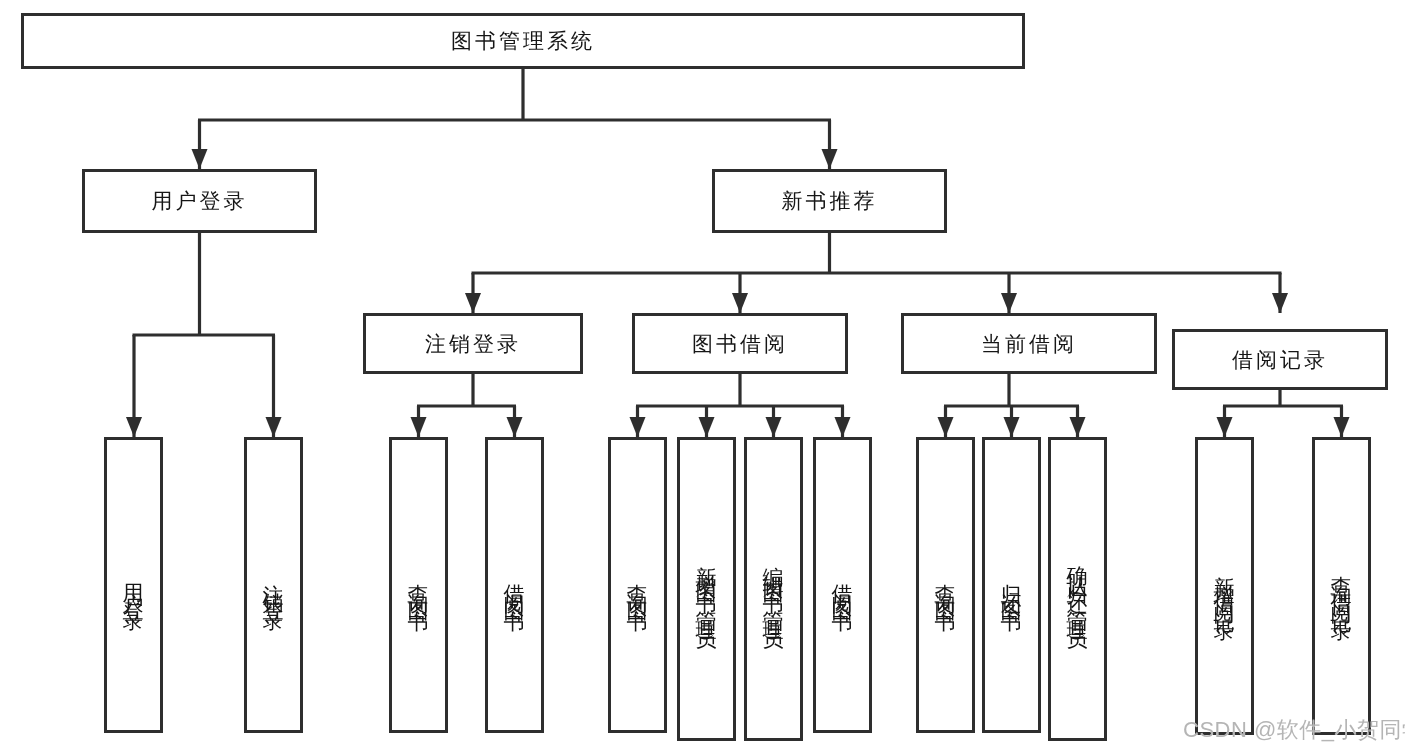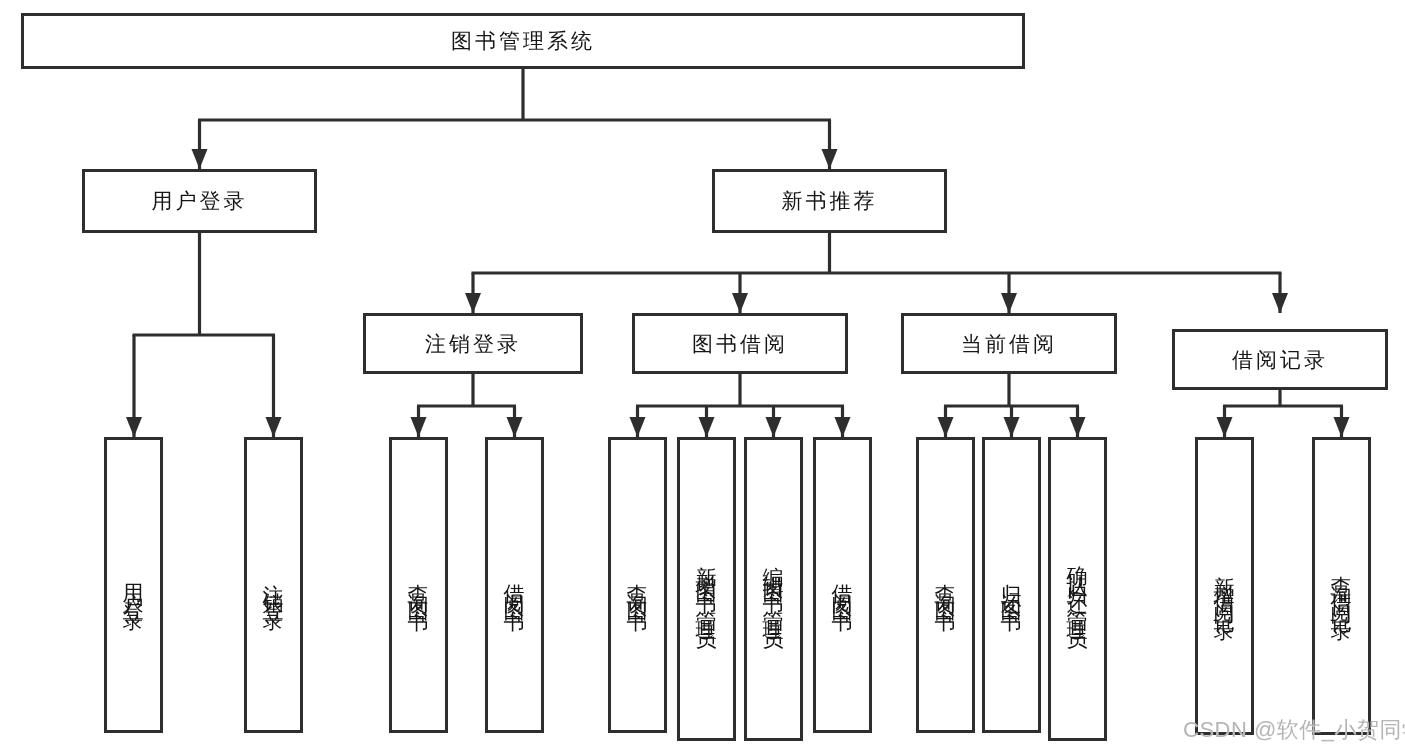--- a/index.html
+++ b/index.html
@@ -74,21 +74,21 @@
     <path class="wire" marker-end="url(#arw)" d="M1341.5,406 V437"></path>
   </svg>
 
   <div class="box hbox" style="left:21px;top:13px;width:1004px;height:56px">图书管理系统</div>
 
   <div class="box hbox" style="left:82px;top:169px;width:235px;height:64px">用户登录</div>
   <div class="box hbox" style="left:712px;top:169px;width:235px;height:64px">新书推荐</div>
 
   <div class="box hbox" style="left:363px;top:313px;width:220px;height:61px">注销登录</div>
   <div class="box hbox" style="left:632px;top:313px;width:216px;height:61px">图书借阅</div>
-  <div class="box hbox" style="left:901px;top:313px;width:216px;height:61px">当前借阅</div>
+  <div class="box hbox" style="left:901px;top:313px;width:256px;height:61px">当前借阅</div>
   <div class="box hbox" style="left:1172px;top:329px;width:216px;height:61px">借阅记录</div>
 
   <div class="box vbox" style="left:104px;top:437px;width:59px;height:296px">用户登录</div>
   <div class="box vbox" style="left:244px;top:437px;width:59px;height:296px">注销登录</div>
 
   <div class="box vbox" style="left:389px;top:437px;width:59px;height:296px">查询图书</div>
   <div class="box vbox" style="left:485px;top:437px;width:59px;height:296px">借阅图书</div>
 
   <div class="box vbox" style="left:608px;top:437px;width:59px;height:296px">查询图书</div>
   <div class="box vbox" style="left:677px;top:437px;width:59px;height:304px">新增图书（管理员）</div>

